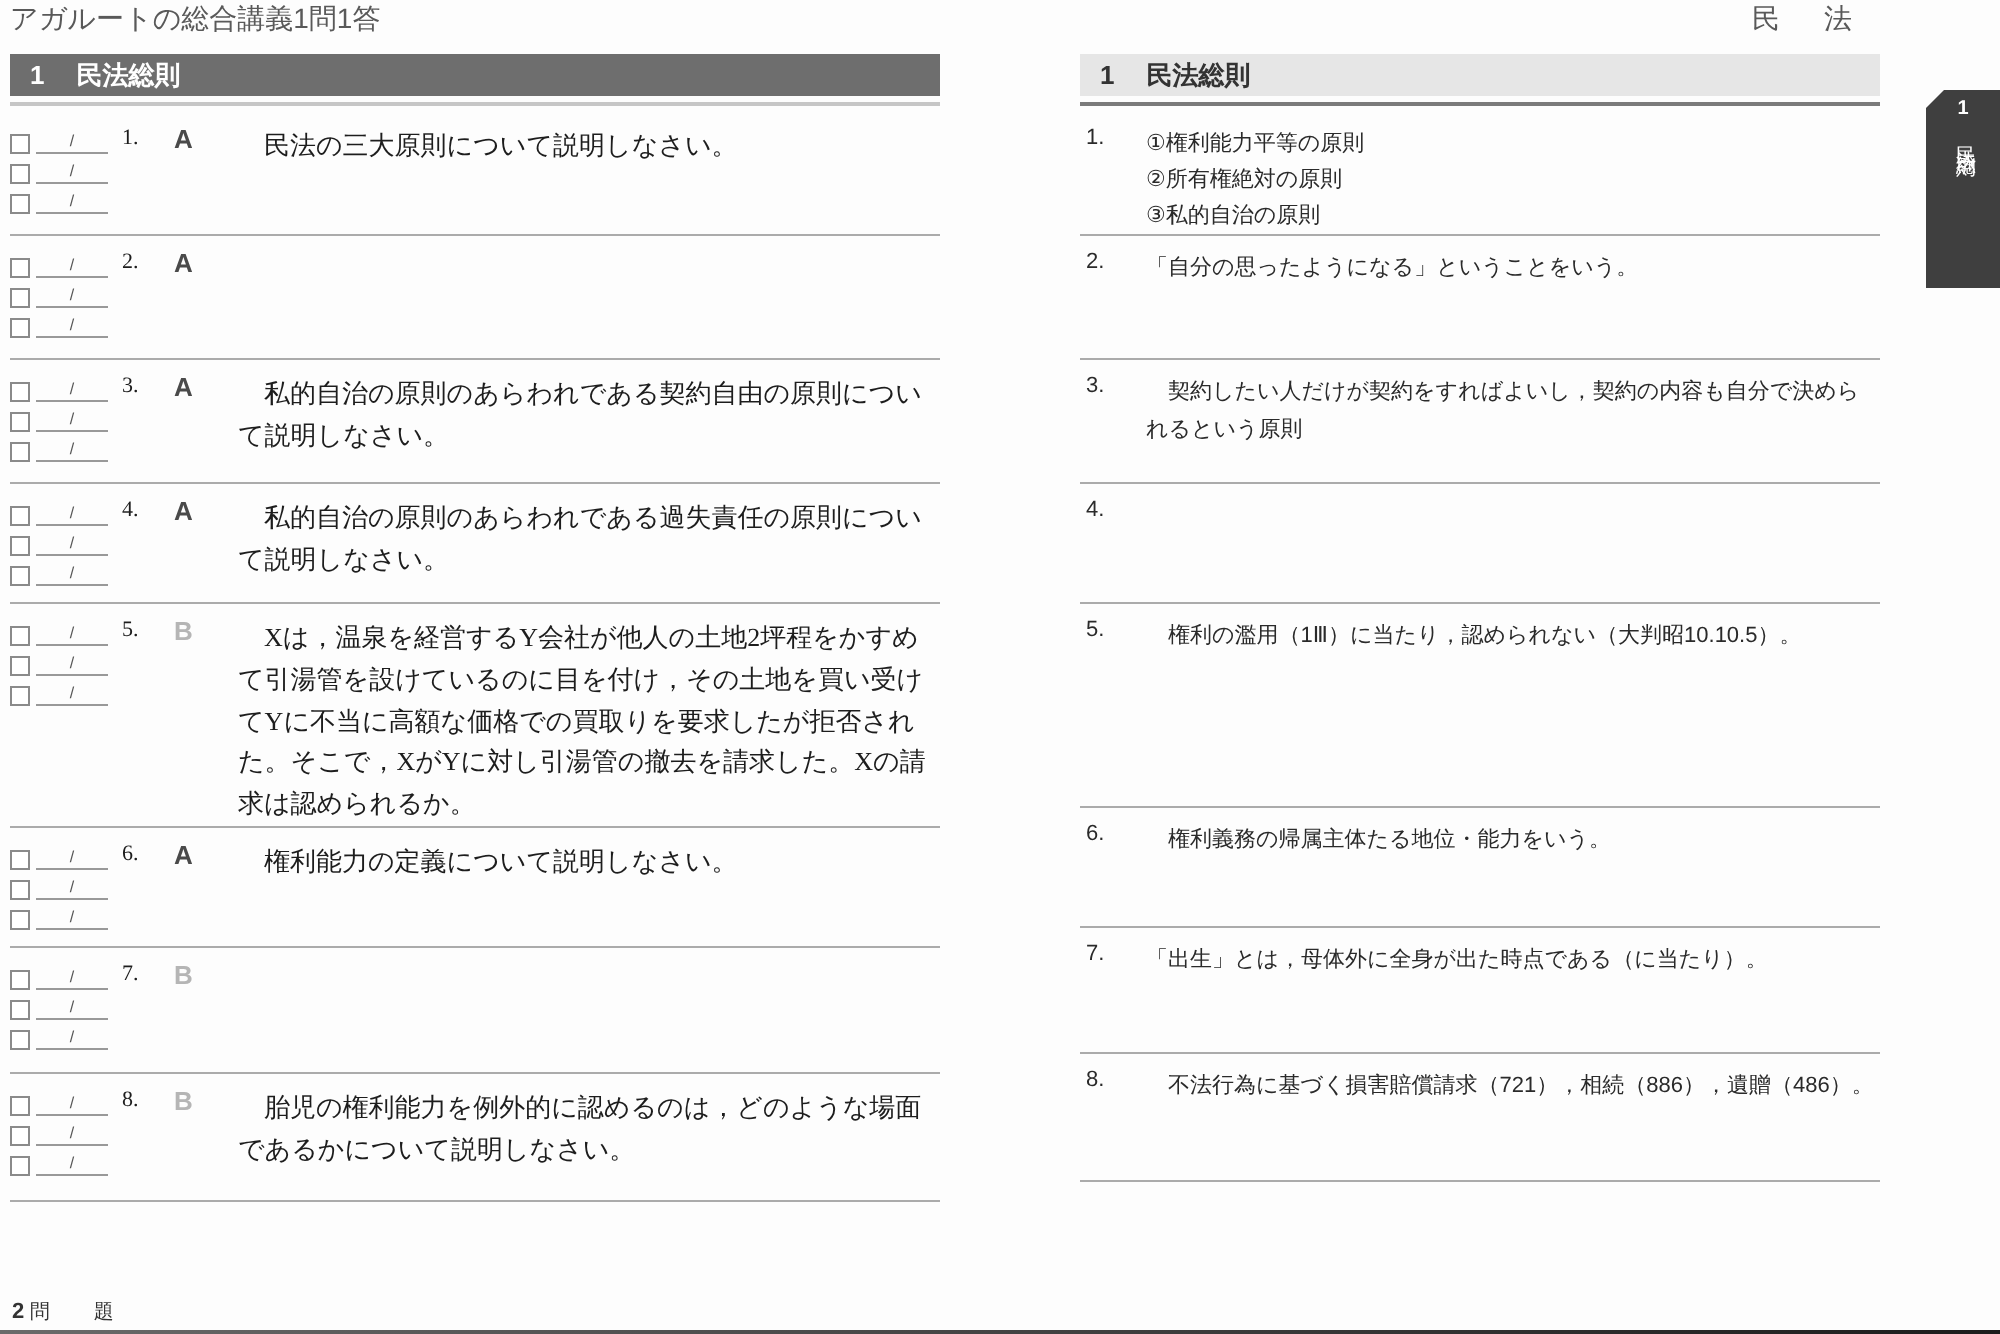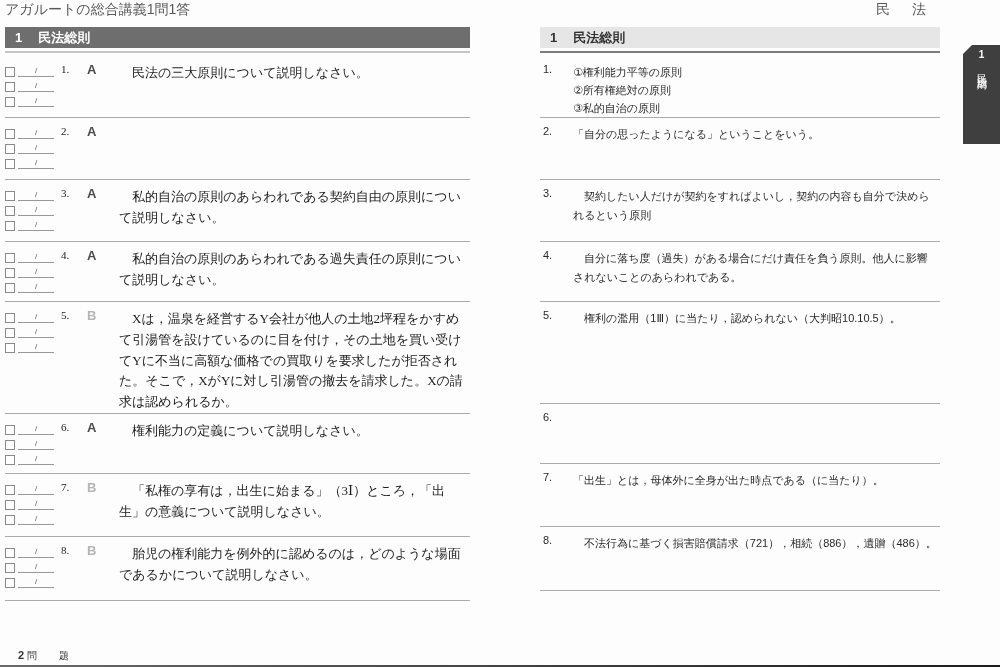--- a/index.html
+++ b/index.html
@@ -35,21 +35,21 @@
   .a-text{flex:1;font-size:11px;line-height:1.65;white-space:pre-line;color:#2a2a2a;padding-right:2px;}
   
   .side-tab{
     position:absolute;right:0;top:45px;width:37px;height:99px;background:#3f3f3f;color:#fff;
     text-align:center;clip-path:polygon(9px 0,100% 0,100% 100%,0 100%,0 9px);
   }
   .side-tab-num{font-size:10px;font-weight:bold;margin-top:4px;}
   .side-tab-title{writing-mode:vertical-rl;text-orientation:upright;font-size:10px;letter-spacing:2px;margin-top:2px;display:inline-block;}
   
   .footer{position:absolute;top:649px;font-size:10px;color:#333;}
-  .footer.fl{left:18px;}
+  .footer.fl{left:6px;}
   .footer.fr{left:528px;width:398px;text-align:right;margin-top:36px;}
   .pg-num{font-weight:bold;font-size:11px;}
   .sp{letter-spacing:6px;}
   .bottom-edge{position:absolute;left:0;bottom:0;width:1000px;height:2px;background:linear-gradient(to right,#6a6a6a,#1c1c1c);}
 </style>
 </head>
 <body>
 
 <div class="col left-col">
   <div class="top-label">アガルートの総合講義1問1答</div>
@@ -189,21 +189,20 @@
           <span class="cbx"></span>
           <span class="dateline">/</span>
         </div>
       <div class="check-row">
           <span class="cbx"></span>
           <span class="dateline">/</span>
         </div>
     </div>
     <div class="q-num">7.</div>
     <div class="q-rank" data-rank="B">B</div>
-    <div class="q-text">　「私権の享有は，出生に始まる」（3Ⅰ）ところ，「出生」の意義について説明しなさい。</div>
   </div>
 
   <div class="block" style="min-height:64px">
     <div class="check-col">
       <div class="check-row">
           <span class="cbx"></span>
           <span class="dateline">/</span>
         </div>
       <div class="check-row">
           <span class="cbx"></span>
@@ -238,28 +237,28 @@
   <div class="block" style="min-height:62px">
     <div class="a-num">2.</div>
     <div class="a-text">「自分の思ったようになる」ということをいう。</div>
   </div>
   <div class="block" style="min-height:62px">
     <div class="a-num">3.</div>
     <div class="a-text">　契約したい人だけが契約をすればよいし，契約の内容も自分で決められるという原則</div>
   </div>
   <div class="block" style="min-height:60px">
     <div class="a-num">4.</div>
-    <div class="a-text">　自分に落ち度（過失）がある場合にだけ責任を負う原則。他人に影響されないことのあらわれである。</div>
   </div>
   <div class="block" style="min-height:102px">
     <div class="a-num">5.</div>
     <div class="a-text">　権利の濫用（1Ⅲ）に当たり，認められない（大判昭10.10.5）。</div>
   </div>
   <div class="block" style="min-height:60px">
     <div class="a-num">6.</div>
+    <div class="a-text">　権利義務の帰属主体たる地位・能力をいう。</div>
   </div>
   <div class="block" style="min-height:63px">
     <div class="a-num">7.</div>
     <div class="a-text">「出生」とは，母体外に全身が出た時点である（に当たり）。</div>
   </div>
   <div class="block" style="min-height:64px">
     <div class="a-num">8.</div>
     <div class="a-text">　不法行為に基づく損害賠償請求（721），相続（886），遺贈（486）。</div>
   </div>
 </div>

